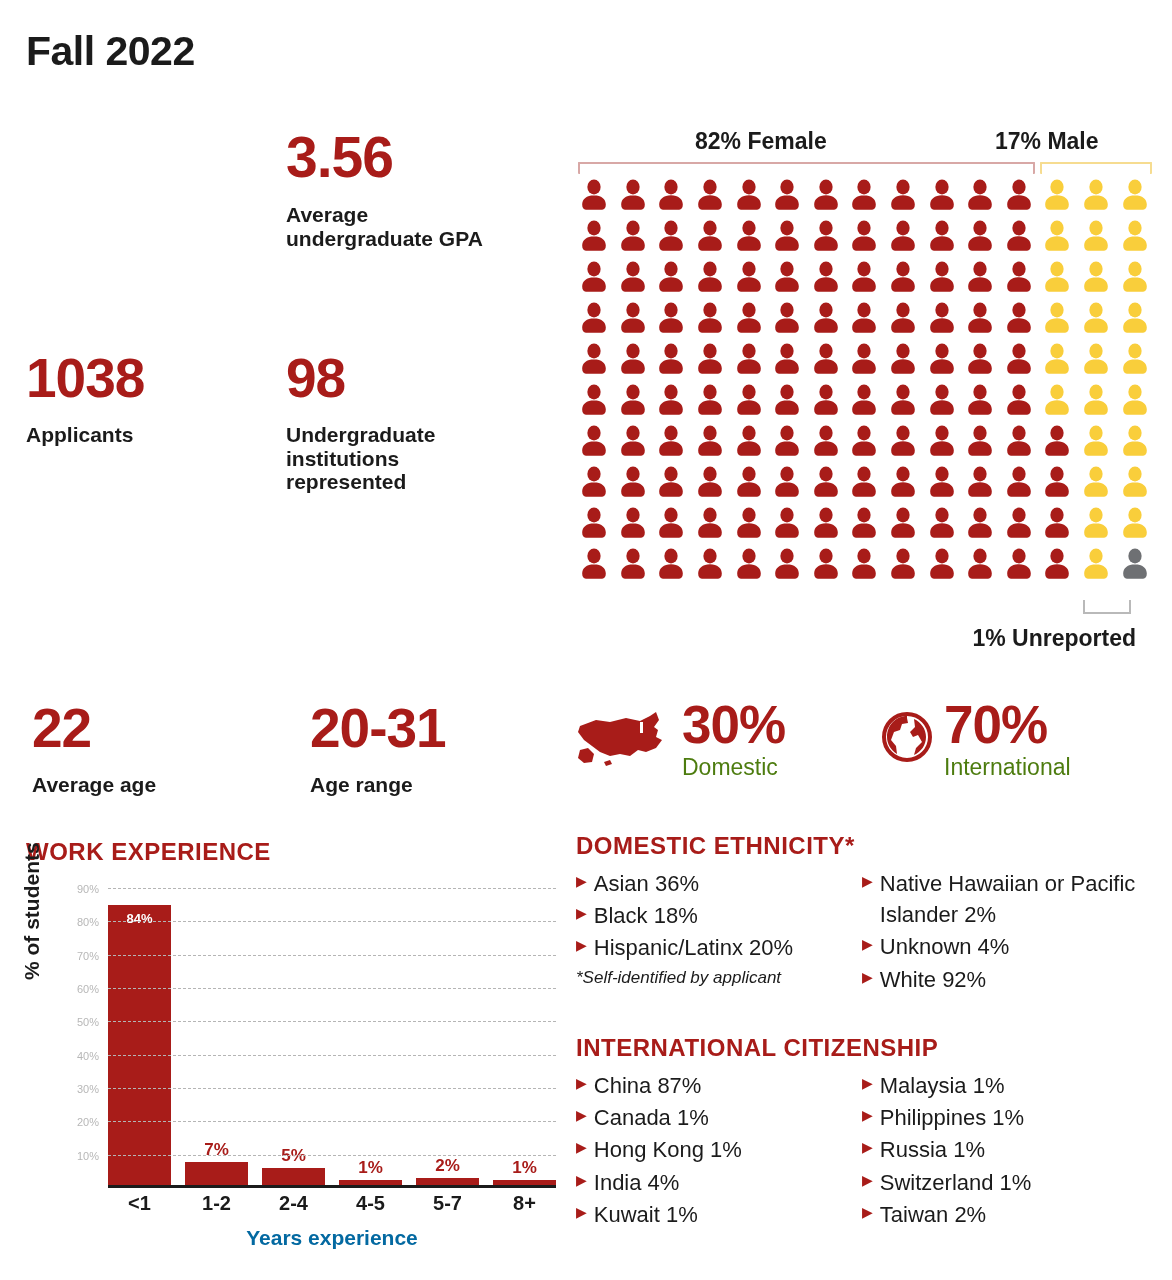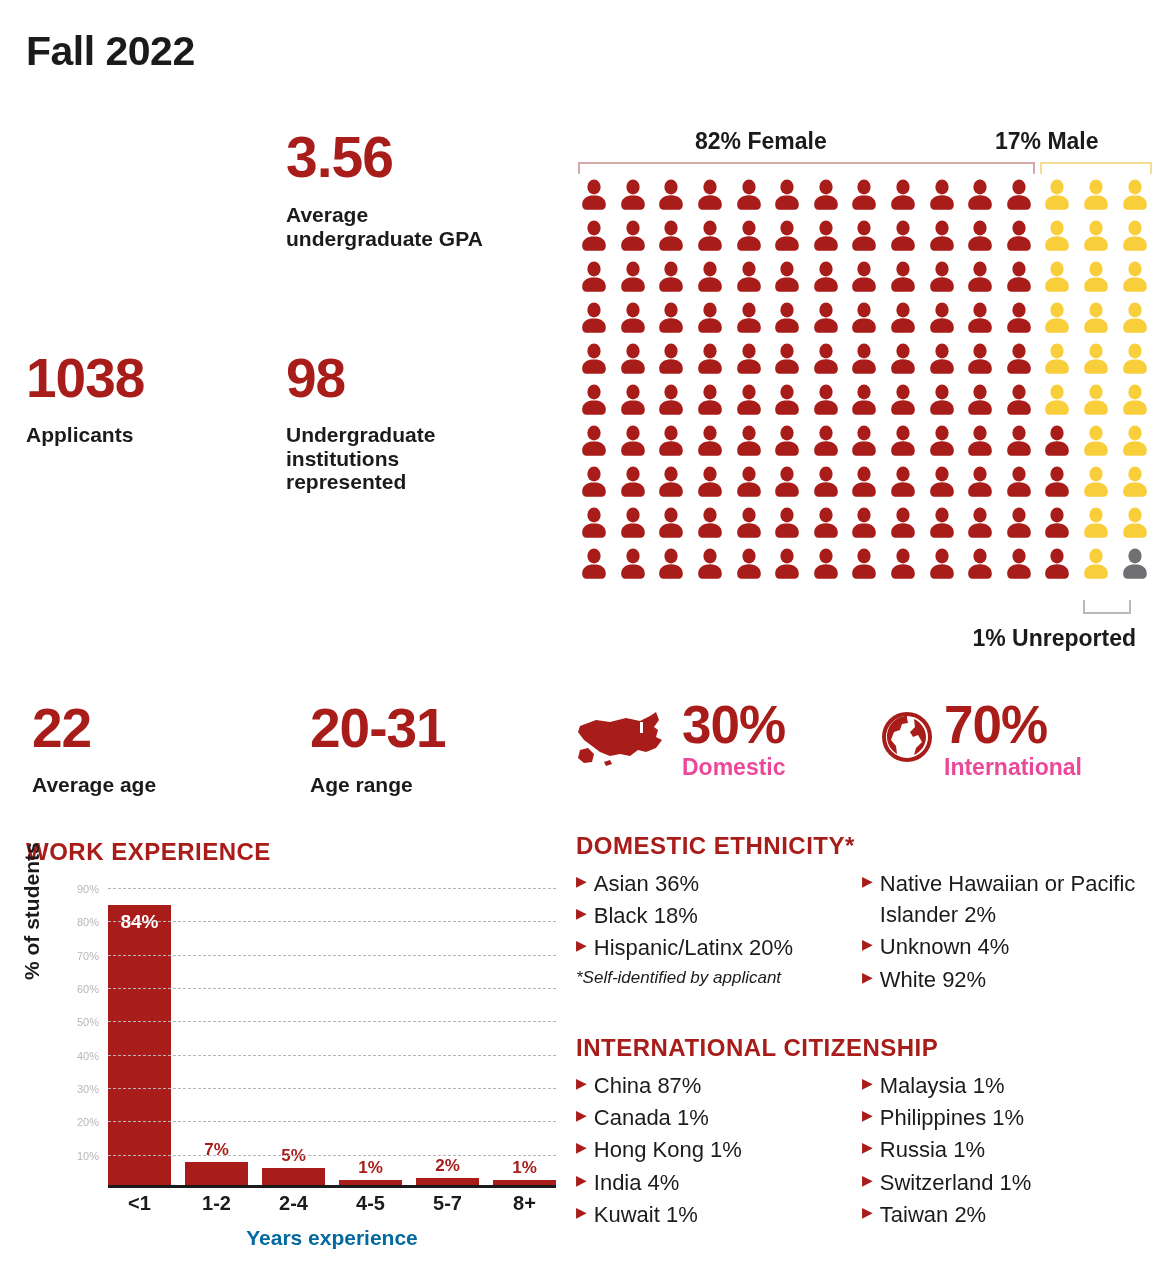--- a/index.html
+++ b/index.html
@@ -86,21 +86,21 @@
   }
 
   
   .pct-block { position: absolute; display: flex; align-items: flex-start; }
   .pct-icon { margin-right: 10px; margin-top: 10px; }
   .pct-text .pct-num {
     font-size: 53px; font-weight: bold; color: #A81C19; line-height: 0.95;
     letter-spacing: -1px;
   }
   .pct-text .pct-lab {
-    font-size: 23px; font-weight: bold; color: #ec4899; margin-top: 4px;
+    font-size: 23px; font-weight: normal; color: #4d7c0f; margin-top: 4px;
   }
   #block-domestic { left: 576px; top: 700px; }
   #block-international { left: 880px; top: 700px; }
 
   
   #work-experience { position: absolute; left: 26px; top: 838px; width: 530px; }
   .section-head {
     font-size: 24px; font-weight: bold; color: #A81C19; letter-spacing: 0.5px;
   }
   .chart-wrap { position: relative; margin-top: 22px; height: 360px; }
@@ -127,21 +127,21 @@
     display: flex; align-items: flex-end; justify-content: space-between;
   }
   .bar-col {
     position: relative; width: 63px; height: 100%;
     display: flex; flex-direction: column; justify-content: flex-end;
     align-items: center;
   }
   .bar { width: 63px; background: #A81C19; position: relative; }
   .bar-val-in {
     position: absolute; top: 6px; left: 0; right: 0; text-align: center;
-    font-size: 19px; font-weight: bold; color: #ffffff;
+    font-size: 13px; font-weight: bold; color: #ffffff;
   }
   .bar-val-out {
     position: absolute; bottom: 100%; left: 0; right: 0; text-align: center;
     font-size: 17px; font-weight: bold; color: #A81C19; margin-bottom: 2px;
   }
   .x-labels {
     position: absolute; left: 82px; right: 0; top: 304px;
     display: flex; justify-content: space-between;
   }
   .x-label {

